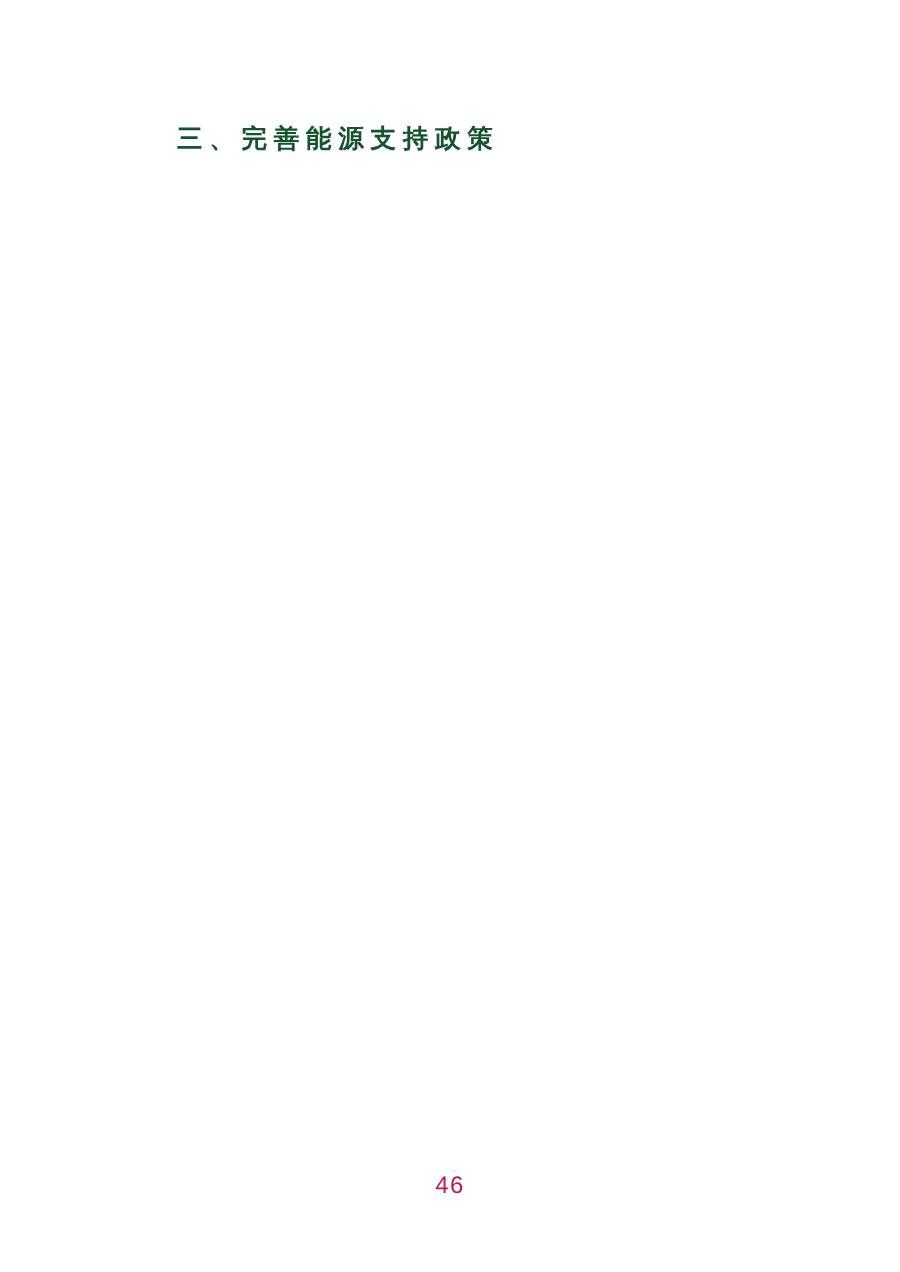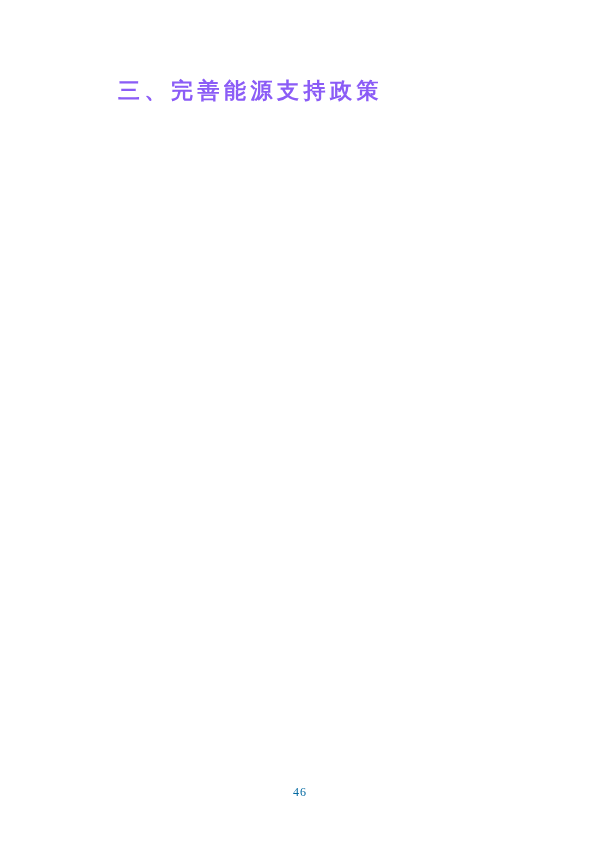--- a/index.html
+++ b/index.html
@@ -34,41 +34,41 @@
     color: #2e2e2e;
     text-align: justify;
     text-justify: inter-character;
     letter-spacing: 0.35px;
   }
   .body-para.indented {
     text-indent: 32px;
   }
   .section-heading {
     margin: 0;
-    font-family: Liberation Mono, monospace;
-    font-size: 22px;
+    font-family: Liberation Serif, serif;
+    font-size: 17px;
     line-height: 30px;
     font-weight: 700;
-    color: #8b5cf6;
+    color: #14532d;
     text-indent: 30px;
     letter-spacing: 4.5px;
     white-space: nowrap;
   }
   .page-footer {
     position: absolute;
     left: 0;
     top: 782px;
     width: 600px;
     text-align: center;
   }
   .page-number {
-    font-family: Liberation Serif, serif;
-    font-size: 12px;
+    font-family: Liberation Sans, sans-serif;
+    font-size: 16px;
     line-height: 16px;
-    color: #0369a1;
+    color: #be185d;
     letter-spacing: 1px;
   }
 </style>
 </head>
 <body>
 
 <div class="page">
   <main class="text-block">
     <h2 class="section-heading">三、完善能源支持政策</h2>
   </main>

